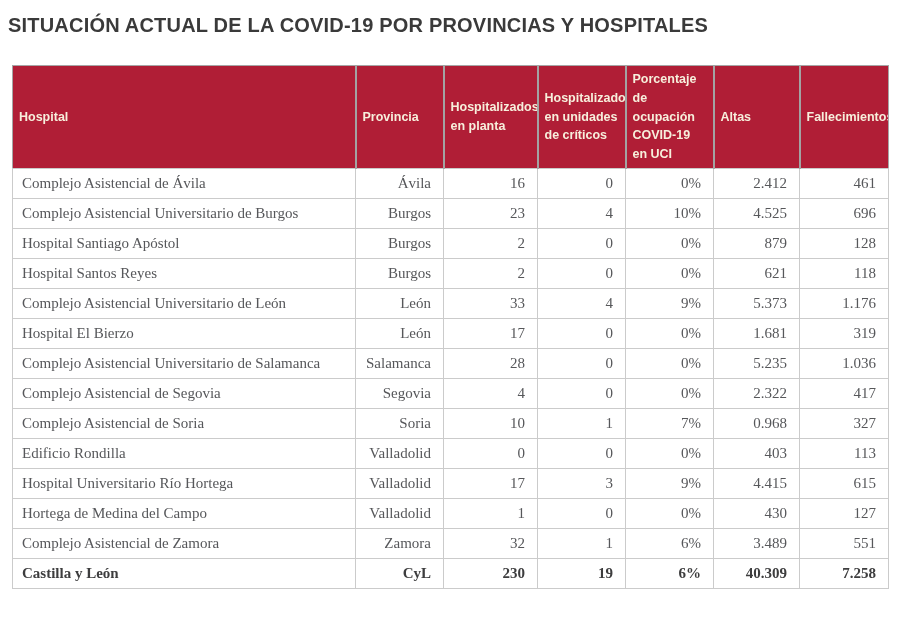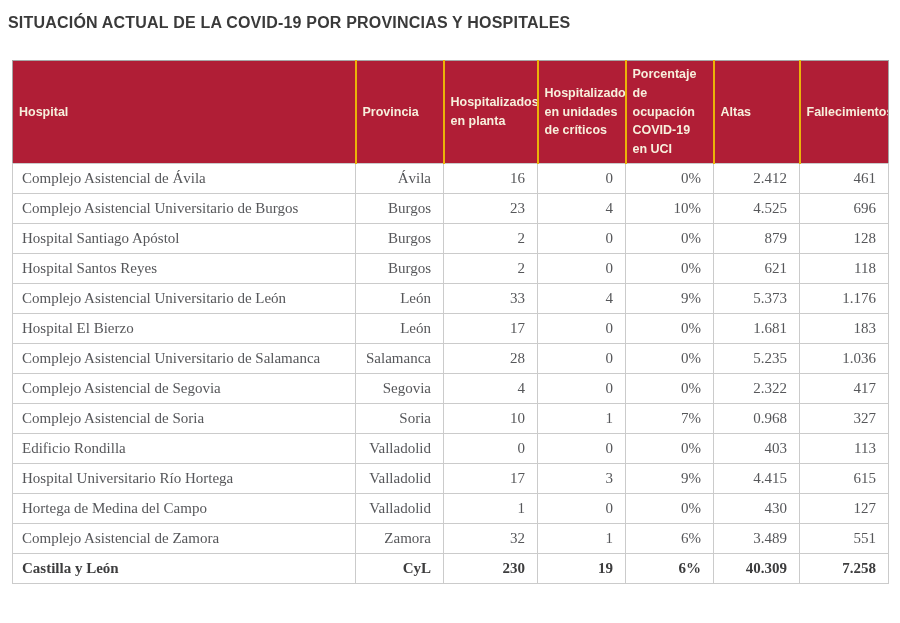--- a/index.html
+++ b/index.html
@@ -6,21 +6,21 @@
     margin: 0;
     padding: 0;
     background: #ffffff;
     width: 900px;
     height: 623px;
     overflow: hidden;
     font-family: "Liberation Sans", sans-serif;
   }
   .page-title {
     margin: 14px 4px 0 8px;
-    font-size: 16px;
+    font-size: 20px;
     font-weight: bold;
     color: #3a3a3a;
     letter-spacing: 0.2px;
   }
   table.covid-table {
     margin: 28px 0 0 12px;
     width: 876px;
     border-collapse: collapse;
     table-layout: fixed;
     border: 1px solid #a6a6a6;
@@ -29,21 +29,21 @@
     background: #b01e36;
     color: #f7efdc;
     text-align: left;
     vertical-align: middle;
     font-family: "Liberation Sans", sans-serif;
     font-size: 12.5px;
     font-weight: bold;
     line-height: 1.5;
     padding: 4px 6px;
     height: 78px;
-    border-right: 2px solid #eab308;
+    border-right: 2px solid #a3a3a3;
     overflow: hidden;
   }
   thead th:last-child {
     border-right: none;
   }
   tbody td {
     border: 1px solid #cbcbcb;
     font-family: "Liberation Serif", serif;
     font-size: 15px;
     color: #56575a;
@@ -131,21 +131,21 @@
         <td class="c-num">5.373</td>
         <td class="c-num">1.176</td>
       </tr>
       <tr>
         <td class="c-text">Hospital El Bierzo</td>
         <td class="c-num">León</td>
         <td class="c-num">17</td>
         <td class="c-num">0</td>
         <td class="c-num">0%</td>
         <td class="c-num">1.681</td>
-        <td class="c-num">183</td>
+        <td class="c-num">319</td>
       </tr>
       <tr>
         <td class="c-text">Complejo Asistencial Universitario de Salamanca</td>
         <td class="c-num">Salamanca</td>
         <td class="c-num">28</td>
         <td class="c-num">0</td>
         <td class="c-num">0%</td>
         <td class="c-num">5.235</td>
         <td class="c-num">1.036</td>
       </tr>

